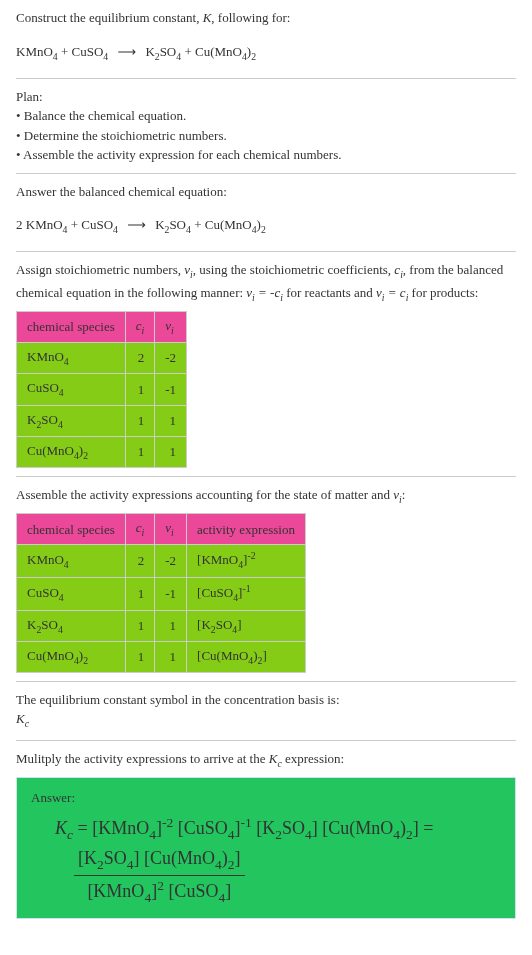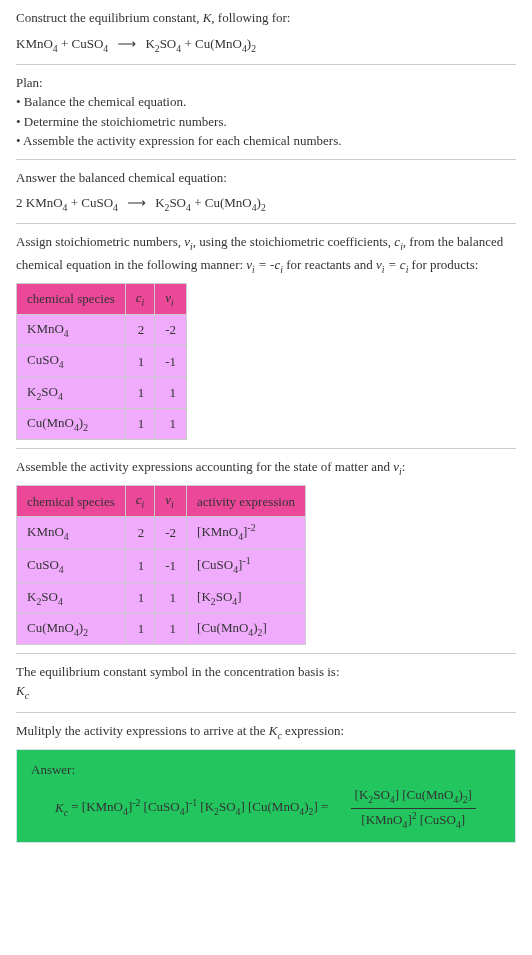--- a/index.html
+++ b/index.html
@@ -7,46 +7,46 @@
       font-family: Georgia, 'Times New Roman', serif;
       font-size: 13px;
       color: #333;
       background: #fff;
       width: 532px;
       padding: 8px 16px;
       line-height: 1.5;
     }
     .section { margin-bottom: 4px; }
     .hr { border: none; border-top: 1px solid #ccc; margin: 8px 0; }
-    .eq-line { margin: 6px 0; }
+    .eq-line { margin: 14px 0; }
     .plan-item { display: block; }
     .italic { font-style: italic; }
     table {
       border-collapse: collapse;
       margin: 6px 0;
       font-size: 13px;
     }
     th, td {
       border: 1px solid #ccc;
       padding: 4px 10px;
       text-align: left;
-      background: #f0abfc;
+      background: #84cc16;
     }
     th { font-weight: normal; background: #ec4899; }
     td.num { text-align: right; }
     sub { font-size: 0.75em; vertical-align: sub; }
     sup { font-size: 0.75em; vertical-align: super; }
     .answer-box {
       background: #22c55e;
       border: 1px solid #cfe3ef;
       padding: 10px 14px;
       margin-top: 6px;
     }
     .answer-label { margin-bottom: 6px; }
-    .answer-eq { padding-left: 24px; font-size: 13px; }
+    .answer-eq { padding-left: 24px; font-size: 18px; }
     .frac {
       display: inline-block;
       vertical-align: middle;
       text-align: center;
       margin: 0 19px;
     }
     .frac .num { display: block; border-bottom: 1px solid #333; padding: 0 4px; }
     .frac .den { display: block; padding: 0 4px; }
     .arrow { padding: 0 6px; }
   </style>

